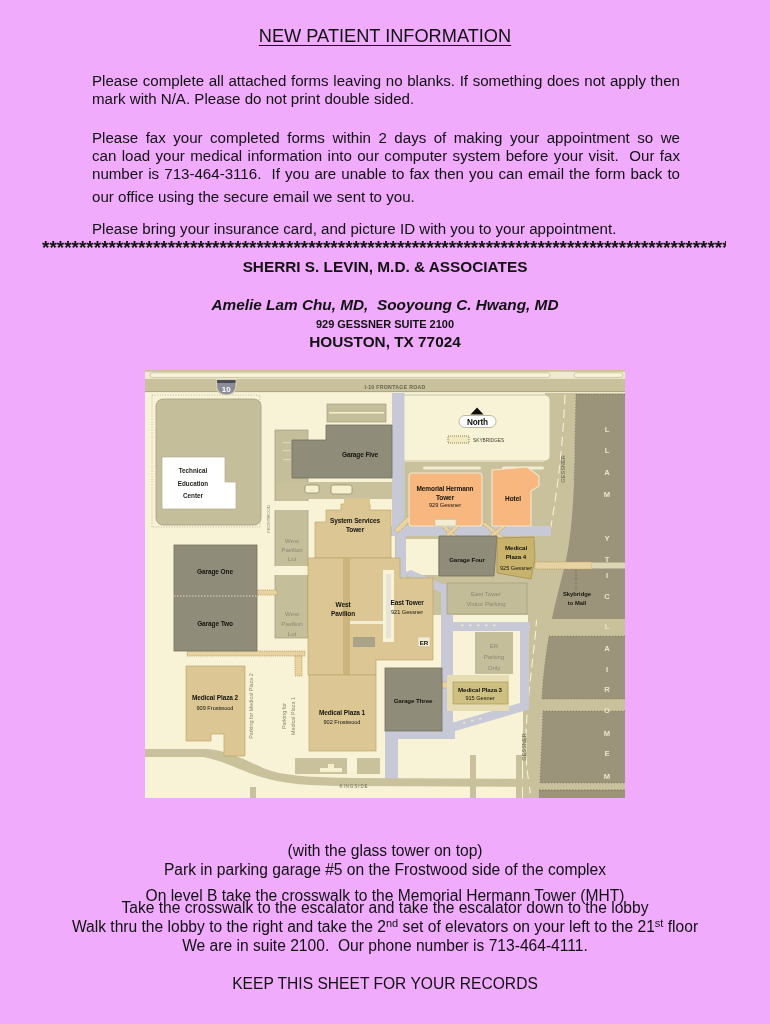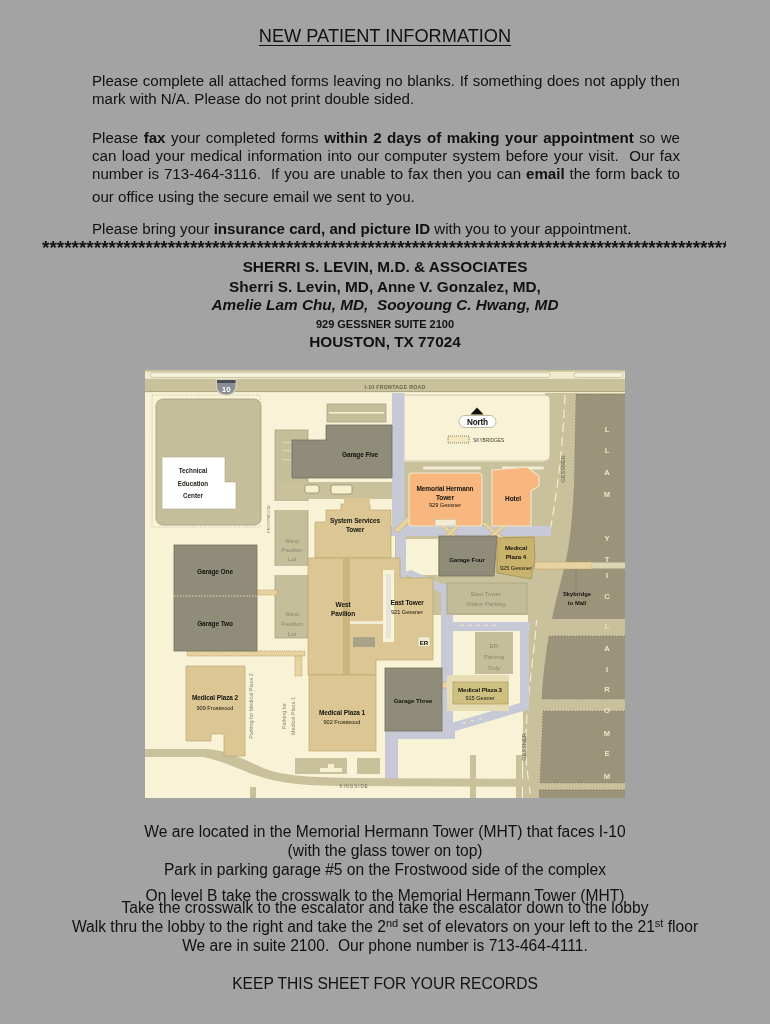--- a/index.html
+++ b/index.html
@@ -1,42 +1,41 @@
 <!DOCTYPE html>
 <html><head>
 <meta charset="utf-8">
 <style>
   html,body{margin:0;padding:0;background:#fff;}
-  #page{position:relative;width:770px;height:1024px;background:#a3a3a3;overflow:hidden;
+  #page{position:relative;width:770px;height:1024px;background:#f0abfc;overflow:hidden;
         font-family:"Liberation Sans",sans-serif;color:#111;}
   .ln{position:absolute;left:92px;width:588px;font-size:15.1px;line-height:18.6px;height:19px;white-space:nowrap;}
   .j{white-space:normal;text-align:justify;text-align-last:justify;}
   .c{position:absolute;left:0;width:770px;text-align:center;font-size:15.6px;line-height:18.6px;height:19px;white-space:nowrap;}
-  b{font-weight:bold;}
+  b{font-weight:normal;}
   sup{font-size:11px;vertical-align:baseline;position:relative;top:-5px;}
 </style>
 </head>
 <body>
 <div id="page">
   <div class="c" style="top:26.9px;font-size:18.2px;"><span style="text-decoration:underline;text-underline-offset:3px;">NEW PATIENT INFORMATION</span></div>
 
   <div class="ln j" style="top:72.1px;">Please complete all attached forms leaving no blanks. If something does not apply then</div>
   <div class="ln" style="top:90.0px;">mark with N/A. Please do not print double sided.</div>
 
   <div class="ln j" style="top:128.5px;">Please <b>fax</b> your completed forms <b>within 2 days of making your appointment</b> so we</div>
   <div class="ln j" style="top:146.9px;">can load your medical information into our computer system before your visit.&nbsp; Our fax</div>
   <div class="ln j" style="top:165px;">number is 713-464-3116.&nbsp; If you are unable to fax then you can <b>email</b> the form back to</div>
   <div class="ln" style="top:188px;">our office using the secure email we sent to you.</div>
 
   <div class="ln" style="top:220.2px;">Please bring your <b>insurance card, and picture ID</b> with you to your appointment.</div>
 
   <div style="position:absolute;left:42px;top:239px;width:684px;overflow:hidden;font-weight:bold;font-size:19px;line-height:18.6px;white-space:nowrap;">***************************************************************************************************</div>
 
   <div class="c" style="top:257.9px;font-weight:bold;font-size:15.35px;">SHERRI S. LEVIN, M.D. &amp; ASSOCIATES</div>
-  <div class="c" style="top:277.6px;font-weight:bold;font-size:15.35px;">Sherri S. Levin, MD, Anne V. Gonzalez, MD,</div>
   <div class="c" style="top:296.2px;font-weight:bold;font-size:15.35px;font-style:italic;">Amelie Lam Chu, MD,&nbsp; Sooyoung C. Hwang, MD</div>
   <div class="c" style="top:314.8px;font-weight:bold;font-size:11px;">929 GESSNER SUITE 2100</div>
   <div class="c" style="top:333.4px;font-weight:bold;font-size:15.35px;">HOUSTON, TX 77024</div>
 
   <div style="position:absolute;left:145px;top:370px;width:480px;height:428px;">
 <svg width="480" height="428" viewBox="0 0 480 428" style="font-family:'Liberation Sans',sans-serif;">
 <rect x="0" y="0" width="480" height="428" fill="#F8F3D7"></rect>
 
 <rect x="0" y="0" width="480" height="22" fill="#C8C19C"></rect>
 <rect x="0" y="21.2" width="480" height="0.9" fill="#A8A181"></rect>
@@ -245,21 +244,20 @@
           <rect x="332" y="254.5" width="2.5" height="1.5"></rect>
           <rect x="340" y="254.5" width="2.5" height="1.5"></rect>
           <rect x="348" y="254.5" width="2.5" height="1.5"></rect>
 <rect x="318" y="352" width="2.5" height="1.5"></rect>
           <rect x="326" y="350" width="2.5" height="1.5"></rect>
           <rect x="334" y="348" width="2.5" height="1.5"></rect>
 </g>
 </svg>
 </div>
 
-  <div class="c" style="top:823.3px;">We are located in the Memorial Hermann Tower (MHT) that faces I-10</div>
   <div class="c" style="top:842.2px;">(with the glass tower on top)</div>
   <div class="c" style="top:861.2px;">Park in parking garage #5 on the Frostwood side of the complex</div>
   <div class="c" style="top:887px;">On level B take the crosswalk to the Memorial Hermann Tower (MHT)</div>
   <div class="c" style="top:899.1px;">Take the crosswalk to the escalator and take the escalator down to the lobby</div>
   <div class="c" style="top:918.0px;">Walk thru the lobby to the right and take the 2<sup>nd</sup> set of elevators on your left to the 21<sup>st</sup> floor</div>
   <div class="c" style="top:937.0px;">We are in suite 2100.&nbsp; Our phone number is 713-464-4111.</div>
 
   <div class="c" style="top:974.8px;">KEEP THIS SHEET FOR YOUR RECORDS</div>
 </div>
 

